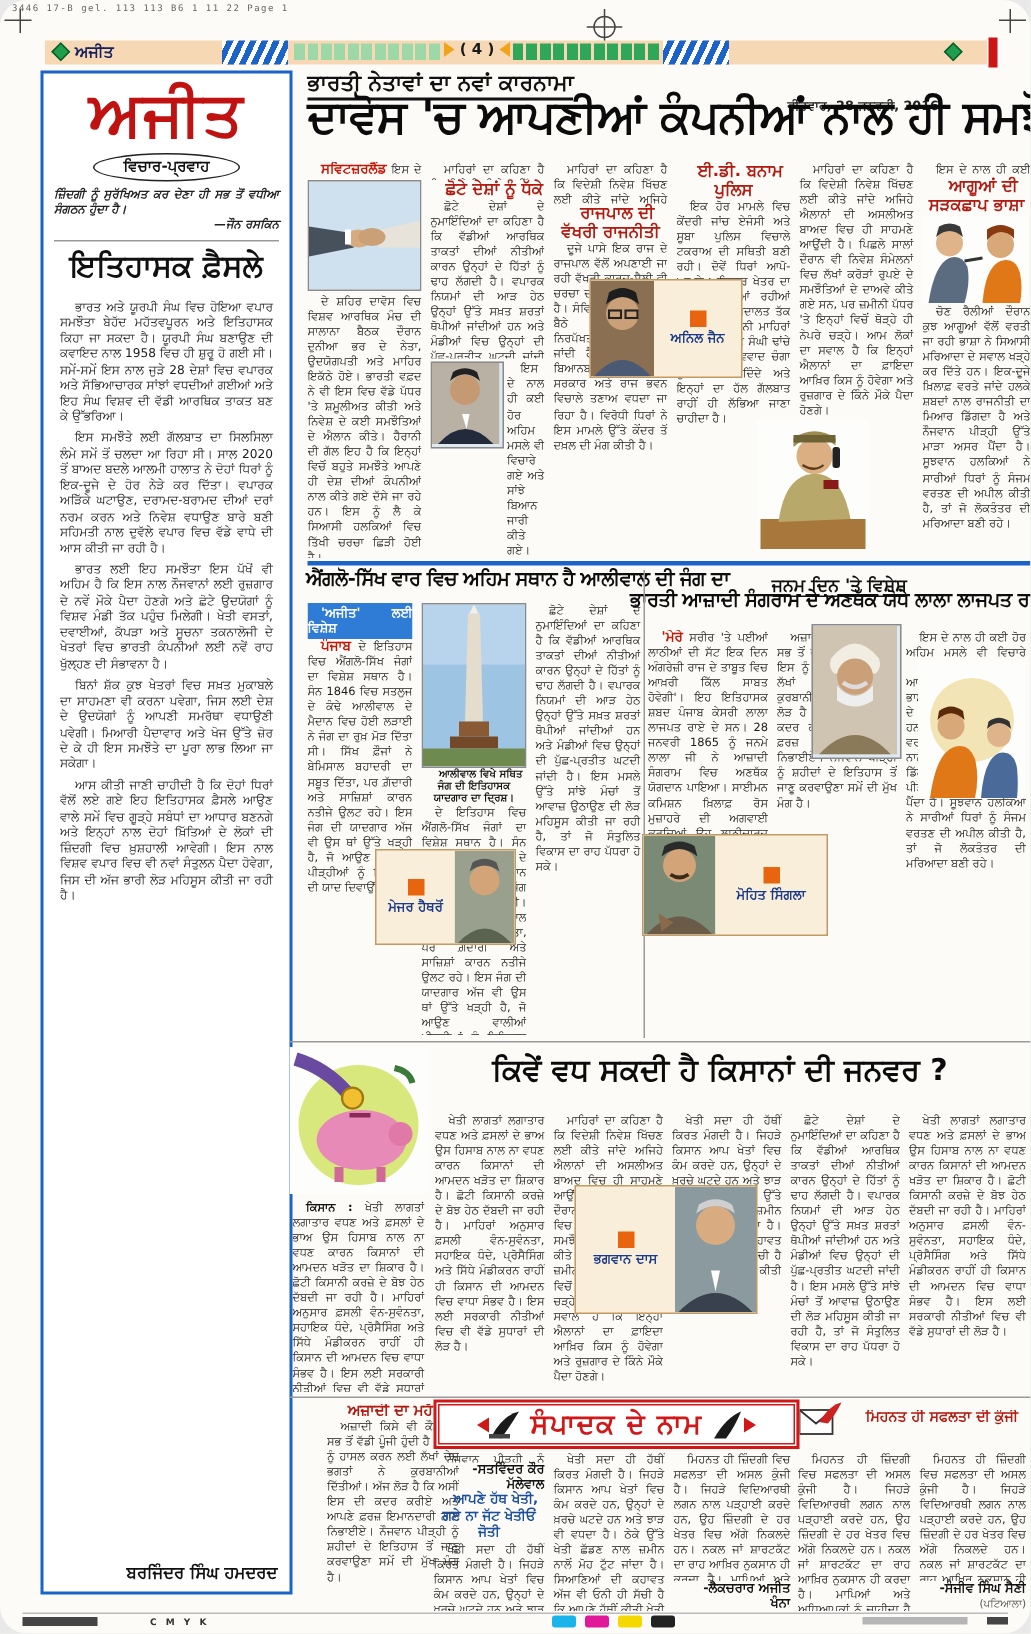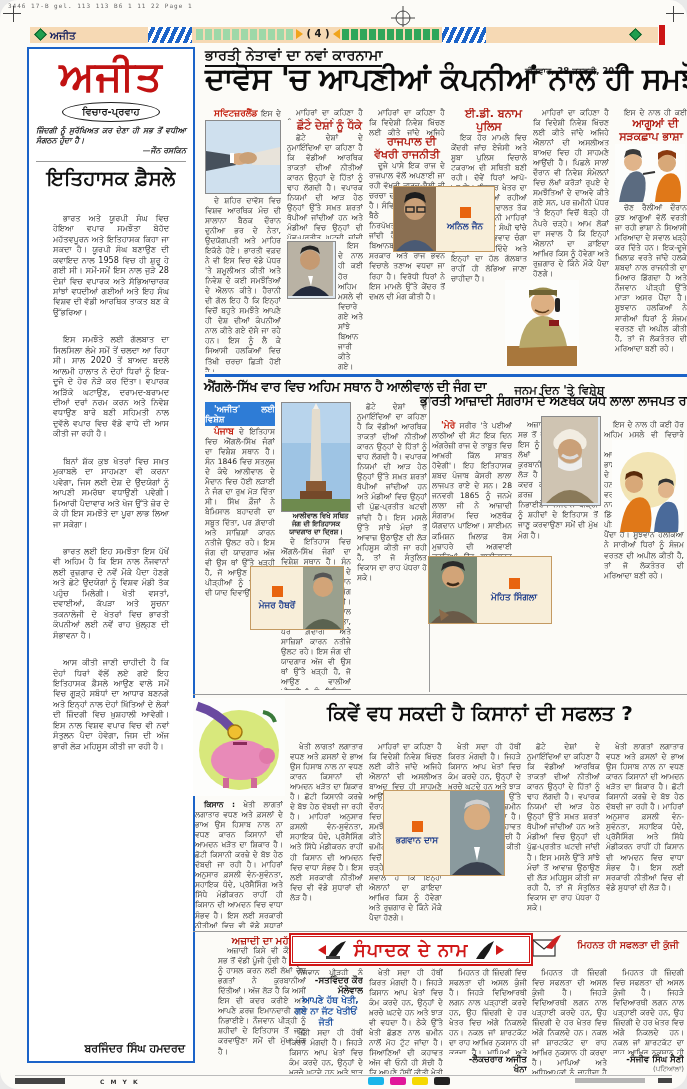--- a/index.html
+++ b/index.html
@@ -24,21 +24,21 @@
   .redbar{position:absolute;width:6px;height:20px;background:#cc1616;top:-2px;right:-7px;}
   
   .edbox{position:absolute;left:27px;top:47px;width:168px;height:1016px;border:2.5px solid #1b63c8;background:#fff;box-sizing:border-box;padding:4px 7px;}
   .mast{font-size:41px;line-height:46px;font-weight:bold;color:#c11212;text-align:center;letter-spacing:1px;}
   .oval{width:88px;margin:3px auto 4px;border:1.5px solid #222;border-radius:50%;text-align:center;font-size:10px;font-weight:bold;color:#111;padding:3px 4px;}
   .quote{font-size:7.8px;line-height:9.6px;font-weight:bold;font-style:italic;color:#222;text-align:justify;}
   .qauth{text-align:right;font-style:italic;font-weight:bold;font-size:7.8px;margin-top:1px;}
   .edrule{border-top:1px solid #999;margin:5px 0 4px;}
   .edhead{font-size:20px;font-weight:bold;color:#101010;text-align:center;margin:2px 0 6px;}
   .edbody{height:772px;overflow:hidden;font-size:8.1px;line-height:10.45px;text-align:justify;color:#1c1c1c;}
-  .edbody p{margin:17px;text-indent:10px;}
+  .edbody p{margin:4px;text-indent:10px;}
   .edsig{position:absolute;right:8px;bottom:6px;font-size:11px;font-weight:bold;color:#111;}
   
   .kicker{position:absolute;left:205px;top:45px;width:482px;text-align:left;}
   .kicker span{display:inline-block;font-size:14.5px;font-weight:bold;color:#111;border-bottom:2px solid #111;padding-bottom:1px;}
   .mainhead{position:absolute;left:205px;top:61px;width:482px;text-align:center;font-size:30px;font-weight:bold;color:#0b0b0b;white-space:nowrap;letter-spacing:-0.5px;}
   .col{position:absolute;display:flex;flex-direction:column;text-align:justify;font-size:7.6px;line-height:10.05px;color:#1d1d1d;overflow:hidden;}
   .col p{margin:0;text-indent:9px;}
   .col .fill{flex:1 1 auto;overflow:hidden;}
   .lead{color:#c21807;font-weight:bold;font-size:9px;}
   .lead-dk{color:#111;font-weight:bold;}
@@ -107,22 +107,22 @@
     <div class="mast">ਅਜੀਤ</div>
     <div class="oval"><span>ਵਿਚਾਰ-ਪ੍ਰਵਾਹ</span></div>
     <div class="quote"><span>ਜ਼ਿੰਦਗੀ ਨੂੰ ਸੁਰੱਖਿਅਤ ਕਰ ਦੇਣਾ ਹੀ ਸਭ ਤੋਂ ਵਧੀਆ ਸੰਗਠਨ ਹੁੰਦਾ ਹੈ।</span>
       <div class="qauth">—ਜੌਨ ਰਸਕਿਨ</div>
     </div>
     <div class="edrule"></div>
     <div class="edhead">ਇਤਿਹਾਸਕ ਫ਼ੈਸਲੇ</div>
     <div class="edbody">
       <p>ਭਾਰਤ ਅਤੇ ਯੂਰਪੀ ਸੰਘ ਵਿਚ ਹੋਇਆ ਵਪਾਰ ਸਮਝੌਤਾ ਬੇਹੱਦ ਮਹੱਤਵਪੂਰਨ ਅਤੇ ਇਤਿਹਾਸਕ ਕਿਹਾ ਜਾ ਸਕਦਾ ਹੈ। ਯੂਰਪੀ ਸੰਘ ਬਣਾਉਣ ਦੀ ਕਵਾਇਦ ਨਾਲ 1958 ਵਿਚ ਹੀ ਸ਼ੁਰੂ ਹੋ ਗਈ ਸੀ। ਸਮੇਂ-ਸਮੇਂ ਇਸ ਨਾਲ ਜੁੜੇ 28 ਦੇਸ਼ਾਂ ਵਿਚ ਵਪਾਰਕ ਅਤੇ ਸੱਭਿਆਚਾਰਕ ਸਾਂਝਾਂ ਵਧਦੀਆਂ ਗਈਆਂ ਅਤੇ ਇਹ ਸੰਘ ਵਿਸ਼ਵ ਦੀ ਵੱਡੀ ਆਰਥਿਕ ਤਾਕਤ ਬਣ ਕੇ ਉੱਭਰਿਆ।</p>
       <p>ਇਸ ਸਮਝੌਤੇ ਲਈ ਗੱਲਬਾਤ ਦਾ ਸਿਲਸਿਲਾ ਲੰਮੇ ਸਮੇਂ ਤੋਂ ਚਲਦਾ ਆ ਰਿਹਾ ਸੀ। ਸਾਲ 2020 ਤੋਂ ਬਾਅਦ ਬਦਲੇ ਆਲਮੀ ਹਾਲਾਤ ਨੇ ਦੋਹਾਂ ਧਿਰਾਂ ਨੂੰ ਇਕ-ਦੂਜੇ ਦੇ ਹੋਰ ਨੇੜੇ ਕਰ ਦਿੱਤਾ। ਵਪਾਰਕ ਅੜਿੱਕੇ ਘਟਾਉਣ, ਦਰਾਮਦ-ਬਰਾਮਦ ਦੀਆਂ ਦਰਾਂ ਨਰਮ ਕਰਨ ਅਤੇ ਨਿਵੇਸ਼ ਵਧਾਉਣ ਬਾਰੇ ਬਣੀ ਸਹਿਮਤੀ ਨਾਲ ਦੁਵੱਲੇ ਵਪਾਰ ਵਿਚ ਵੱਡੇ ਵਾਧੇ ਦੀ ਆਸ ਕੀਤੀ ਜਾ ਰਹੀ ਹੈ।</p>
+      <p>ਭਾਰਤ ਲਈ ਇਹ ਸਮਝੌਤਾ ਇਸ ਪੱਖੋਂ ਵੀ ਅਹਿਮ ਹੈ ਕਿ ਇਸ ਨਾਲ ਨੌਜਵਾਨਾਂ ਲਈ ਰੁਜ਼ਗਾਰ ਦੇ ਨਵੇਂ ਮੌਕੇ ਪੈਦਾ ਹੋਣਗੇ ਅਤੇ ਛੋਟੇ ਉਦਯੋਗਾਂ ਨੂੰ ਵਿਸ਼ਵ ਮੰਡੀ ਤੱਕ ਪਹੁੰਚ ਮਿਲੇਗੀ। ਖੇਤੀ ਵਸਤਾਂ, ਦਵਾਈਆਂ, ਕੱਪੜਾ ਅਤੇ ਸੂਚਨਾ ਤਕਨਾਲੋਜੀ ਦੇ ਖੇਤਰਾਂ ਵਿਚ ਭਾਰਤੀ ਕੰਪਨੀਆਂ ਲਈ ਨਵੇਂ ਰਾਹ ਖੁੱਲ੍ਹਣ ਦੀ ਸੰਭਾਵਨਾ ਹੈ।</p>
       <p>ਬਿਨਾਂ ਸ਼ੱਕ ਕੁਝ ਖੇਤਰਾਂ ਵਿਚ ਸਖ਼ਤ ਮੁਕਾਬਲੇ ਦਾ ਸਾਹਮਣਾ ਵੀ ਕਰਨਾ ਪਵੇਗਾ, ਜਿਸ ਲਈ ਦੇਸ਼ ਦੇ ਉਦਯੋਗਾਂ ਨੂੰ ਆਪਣੀ ਸਮਰੱਥਾ ਵਧਾਉਣੀ ਪਵੇਗੀ। ਮਿਆਰੀ ਪੈਦਾਵਾਰ ਅਤੇ ਖੋਜ ਉੱਤੇ ਜ਼ੋਰ ਦੇ ਕੇ ਹੀ ਇਸ ਸਮਝੌਤੇ ਦਾ ਪੂਰਾ ਲਾਭ ਲਿਆ ਜਾ ਸਕੇਗਾ।</p>
-      <p>ਭਾਰਤ ਲਈ ਇਹ ਸਮਝੌਤਾ ਇਸ ਪੱਖੋਂ ਵੀ ਅਹਿਮ ਹੈ ਕਿ ਇਸ ਨਾਲ ਨੌਜਵਾਨਾਂ ਲਈ ਰੁਜ਼ਗਾਰ ਦੇ ਨਵੇਂ ਮੌਕੇ ਪੈਦਾ ਹੋਣਗੇ ਅਤੇ ਛੋਟੇ ਉਦਯੋਗਾਂ ਨੂੰ ਵਿਸ਼ਵ ਮੰਡੀ ਤੱਕ ਪਹੁੰਚ ਮਿਲੇਗੀ। ਖੇਤੀ ਵਸਤਾਂ, ਦਵਾਈਆਂ, ਕੱਪੜਾ ਅਤੇ ਸੂਚਨਾ ਤਕਨਾਲੋਜੀ ਦੇ ਖੇਤਰਾਂ ਵਿਚ ਭਾਰਤੀ ਕੰਪਨੀਆਂ ਲਈ ਨਵੇਂ ਰਾਹ ਖੁੱਲ੍ਹਣ ਦੀ ਸੰਭਾਵਨਾ ਹੈ।</p>
       <p>ਆਸ ਕੀਤੀ ਜਾਣੀ ਚਾਹੀਦੀ ਹੈ ਕਿ ਦੋਹਾਂ ਧਿਰਾਂ ਵੱਲੋਂ ਲਏ ਗਏ ਇਹ ਇਤਿਹਾਸਕ ਫ਼ੈਸਲੇ ਆਉਣ ਵਾਲੇ ਸਮੇਂ ਵਿਚ ਗੂੜ੍ਹੇ ਸਬੰਧਾਂ ਦਾ ਆਧਾਰ ਬਣਨਗੇ ਅਤੇ ਇਨ੍ਹਾਂ ਨਾਲ ਦੋਹਾਂ ਖ਼ਿੱਤਿਆਂ ਦੇ ਲੋਕਾਂ ਦੀ ਜ਼ਿੰਦਗੀ ਵਿਚ ਖ਼ੁਸ਼ਹਾਲੀ ਆਵੇਗੀ। ਇਸ ਨਾਲ ਵਿਸ਼ਵ ਵਪਾਰ ਵਿਚ ਵੀ ਨਵਾਂ ਸੰਤੁਲਨ ਪੈਦਾ ਹੋਵੇਗਾ, ਜਿਸ ਦੀ ਅੱਜ ਭਾਰੀ ਲੋੜ ਮਹਿਸੂਸ ਕੀਤੀ ਜਾ ਰਹੀ ਹੈ।</p>
     </div>
     <div class="edsig">ਬਰਜਿੰਦਰ ਸਿੰਘ ਹਮਦਰਦ</div>
   </div>
 
   <div class="kicker"><span>ਭਾਰਤੀ ਨੇਤਾਵਾਂ ਦਾ ਨਵਾਂ ਕਾਰਨਾਮਾ</span></div>
   <div class="mainhead">ਦਾਵੋਸ 'ਚ ਆਪਣੀਆਂ ਕੰਪਨੀਆਂ ਨਾਲ ਹੀ ਸਮਝੌਤੇ</div>
 
   <div class="col" style="left:205px;top:108px;width:76px;height:264px;">
     <p style="height:10px;overflow:hidden;"><span class="lead">ਸਵਿਟਜ਼ਰਲੈਂਡ</span> <span>ਇਸ ਦੇ ਨਾਲ ਹੀ ਕਈ ਹੋਰ ਅਹਿਮ ਮਸਲੇ ਵੀ ਵਿਚਾਰੇ ਗਏ ਅਤੇ ਸਾਂਝੇ ਬਿਆਨ ਜਾਰੀ ਕੀਤੇ ਗਏ।</span></p>
@@ -326,21 +326,21 @@
       <ellipse cx="48" cy="62" rx="30" ry="20" fill="#e88ab8"></ellipse>
       <circle cx="74" cy="58" r="8" fill="#e078a8"></circle>
       <rect x="40" y="44" width="14" height="3" fill="#8a2a5a"></rect>
       <rect x="30" y="80" width="6" height="10" fill="#d06898"></rect>
       <rect x="58" y="80" width="6" height="10" fill="#d06898"></rect>
       <path d="M4,8 q20,6 34,22" stroke="#6a4aa0" stroke-width="9" fill="none"></path>
       <circle cx="42" cy="34" r="7" fill="#f0c030" stroke="#a07810" stroke-width="1.5"></circle>
       <path d="M70,14 q10,2 12,10" stroke="#3a7a3a" stroke-width="4" fill="none"></path>
     </svg>
   </div>
-  <div class="farmhead">ਕਿਵੇਂ ਵਧ ਸਕਦੀ ਹੈ ਕਿਸਾਨਾਂ ਦੀ ਸਫਲਤ ?</div>
+  <div class="farmhead">ਕਿਵੇਂ ਵਧ ਸਕਦੀ ਹੈ ਕਿਸਾਨਾਂ ਦੀ ਜਨਵਰ ?</div>
 
   <div class="col" style="left:195px;top:800px;width:88px;height:128px;">
     <p class="fill"><span class="lead-dk">ਕਿਸਾਨ :</span> <span>ਖੇਤੀ ਲਾਗਤਾਂ ਲਗਾਤਾਰ ਵਧਣ ਅਤੇ ਫ਼ਸਲਾਂ ਦੇ ਭਾਅ ਉਸ ਹਿਸਾਬ ਨਾਲ ਨਾ ਵਧਣ ਕਾਰਨ ਕਿਸਾਨਾਂ ਦੀ ਆਮਦਨ ਖੜੋਤ ਦਾ ਸ਼ਿਕਾਰ ਹੈ। ਛੋਟੀ ਕਿਸਾਨੀ ਕਰਜ਼ੇ ਦੇ ਬੋਝ ਹੇਠ ਦੱਬਦੀ ਜਾ ਰਹੀ ਹੈ। ਮਾਹਿਰਾਂ ਅਨੁਸਾਰ ਫ਼ਸਲੀ ਵੰਨ-ਸੁਵੰਨਤਾ, ਸਹਾਇਕ ਧੰਦੇ, ਪ੍ਰੋਸੈਸਿੰਗ ਅਤੇ ਸਿੱਧੇ ਮੰਡੀਕਰਨ ਰਾਹੀਂ ਹੀ ਕਿਸਾਨ ਦੀ ਆਮਦਨ ਵਿਚ ਵਾਧਾ ਸੰਭਵ ਹੈ। ਇਸ ਲਈ ਸਰਕਾਰੀ ਨੀਤੀਆਂ ਵਿਚ ਵੀ ਵੱਡੇ ਸੁਧਾਰਾਂ ਦੀ ਲੋੜ ਹੈ।</span></p>
   </div>
   <div class="col" style="left:290px;top:742px;width:73px;height:186px;">
       <p class="fill">ਖੇਤੀ ਲਾਗਤਾਂ ਲਗਾਤਾਰ ਵਧਣ ਅਤੇ ਫ਼ਸਲਾਂ ਦੇ ਭਾਅ ਉਸ ਹਿਸਾਬ ਨਾਲ ਨਾ ਵਧਣ ਕਾਰਨ ਕਿਸਾਨਾਂ ਦੀ ਆਮਦਨ ਖੜੋਤ ਦਾ ਸ਼ਿਕਾਰ ਹੈ। ਛੋਟੀ ਕਿਸਾਨੀ ਕਰਜ਼ੇ ਦੇ ਬੋਝ ਹੇਠ ਦੱਬਦੀ ਜਾ ਰਹੀ ਹੈ। ਮਾਹਿਰਾਂ ਅਨੁਸਾਰ ਫ਼ਸਲੀ ਵੰਨ-ਸੁਵੰਨਤਾ, ਸਹਾਇਕ ਧੰਦੇ, ਪ੍ਰੋਸੈਸਿੰਗ ਅਤੇ ਸਿੱਧੇ ਮੰਡੀਕਰਨ ਰਾਹੀਂ ਹੀ ਕਿਸਾਨ ਦੀ ਆਮਦਨ ਵਿਚ ਵਾਧਾ ਸੰਭਵ ਹੈ। ਇਸ ਲਈ ਸਰਕਾਰੀ ਨੀਤੀਆਂ ਵਿਚ ਵੀ ਵੱਡੇ ਸੁਧਾਰਾਂ ਦੀ ਲੋੜ ਹੈ।</p>
     </div>
   <div class="col" style="left:369px;top:742px;width:73px;height:186px;">
       <p class="fill">ਮਾਹਿਰਾਂ ਦਾ ਕਹਿਣਾ ਹੈ ਕਿ ਵਿਦੇਸ਼ੀ ਨਿਵੇਸ਼ ਖਿੱਚਣ ਲਈ ਕੀਤੇ ਜਾਂਦੇ ਅਜਿਹੇ ਐਲਾਨਾਂ ਦੀ ਅਸਲੀਅਤ ਬਾਅਦ ਵਿਚ ਹੀ ਸਾਹਮਣੇ ਆਉਂਦੀ ਹੈ। ਪਿਛਲੇ ਸਾਲਾਂ ਦੌਰਾਨ ਵੀ ਨਿਵੇਸ਼ ਸੰਮੇਲਨਾਂ ਵਿਚ ਲੱਖਾਂ ਕਰੋੜਾਂ ਰੁਪਏ ਦੇ ਸਮਝੌਤਿਆਂ ਦੇ ਦਾਅਵੇ ਕੀਤੇ ਗਏ ਸਨ, ਪਰ ਜ਼ਮੀਨੀ ਪੱਧਰ 'ਤੇ ਇਨ੍ਹਾਂ ਵਿਚੋਂ ਥੋੜ੍ਹੇ ਹੀ ਨੇਪਰੇ ਚੜ੍ਹੇ। ਆਮ ਲੋਕਾਂ ਦਾ ਸਵਾਲ ਹੈ ਕਿ ਇਨ੍ਹਾਂ ਐਲਾਨਾਂ ਦਾ ਫ਼ਾਇਦਾ ਆਖ਼ਿਰ ਕਿਸ ਨੂੰ ਹੋਵੇਗਾ ਅਤੇ ਰੁਜ਼ਗਾਰ ਦੇ ਕਿੰਨੇ ਮੌਕੇ ਪੈਦਾ ਹੋਣਗੇ।</p>
     </div>

